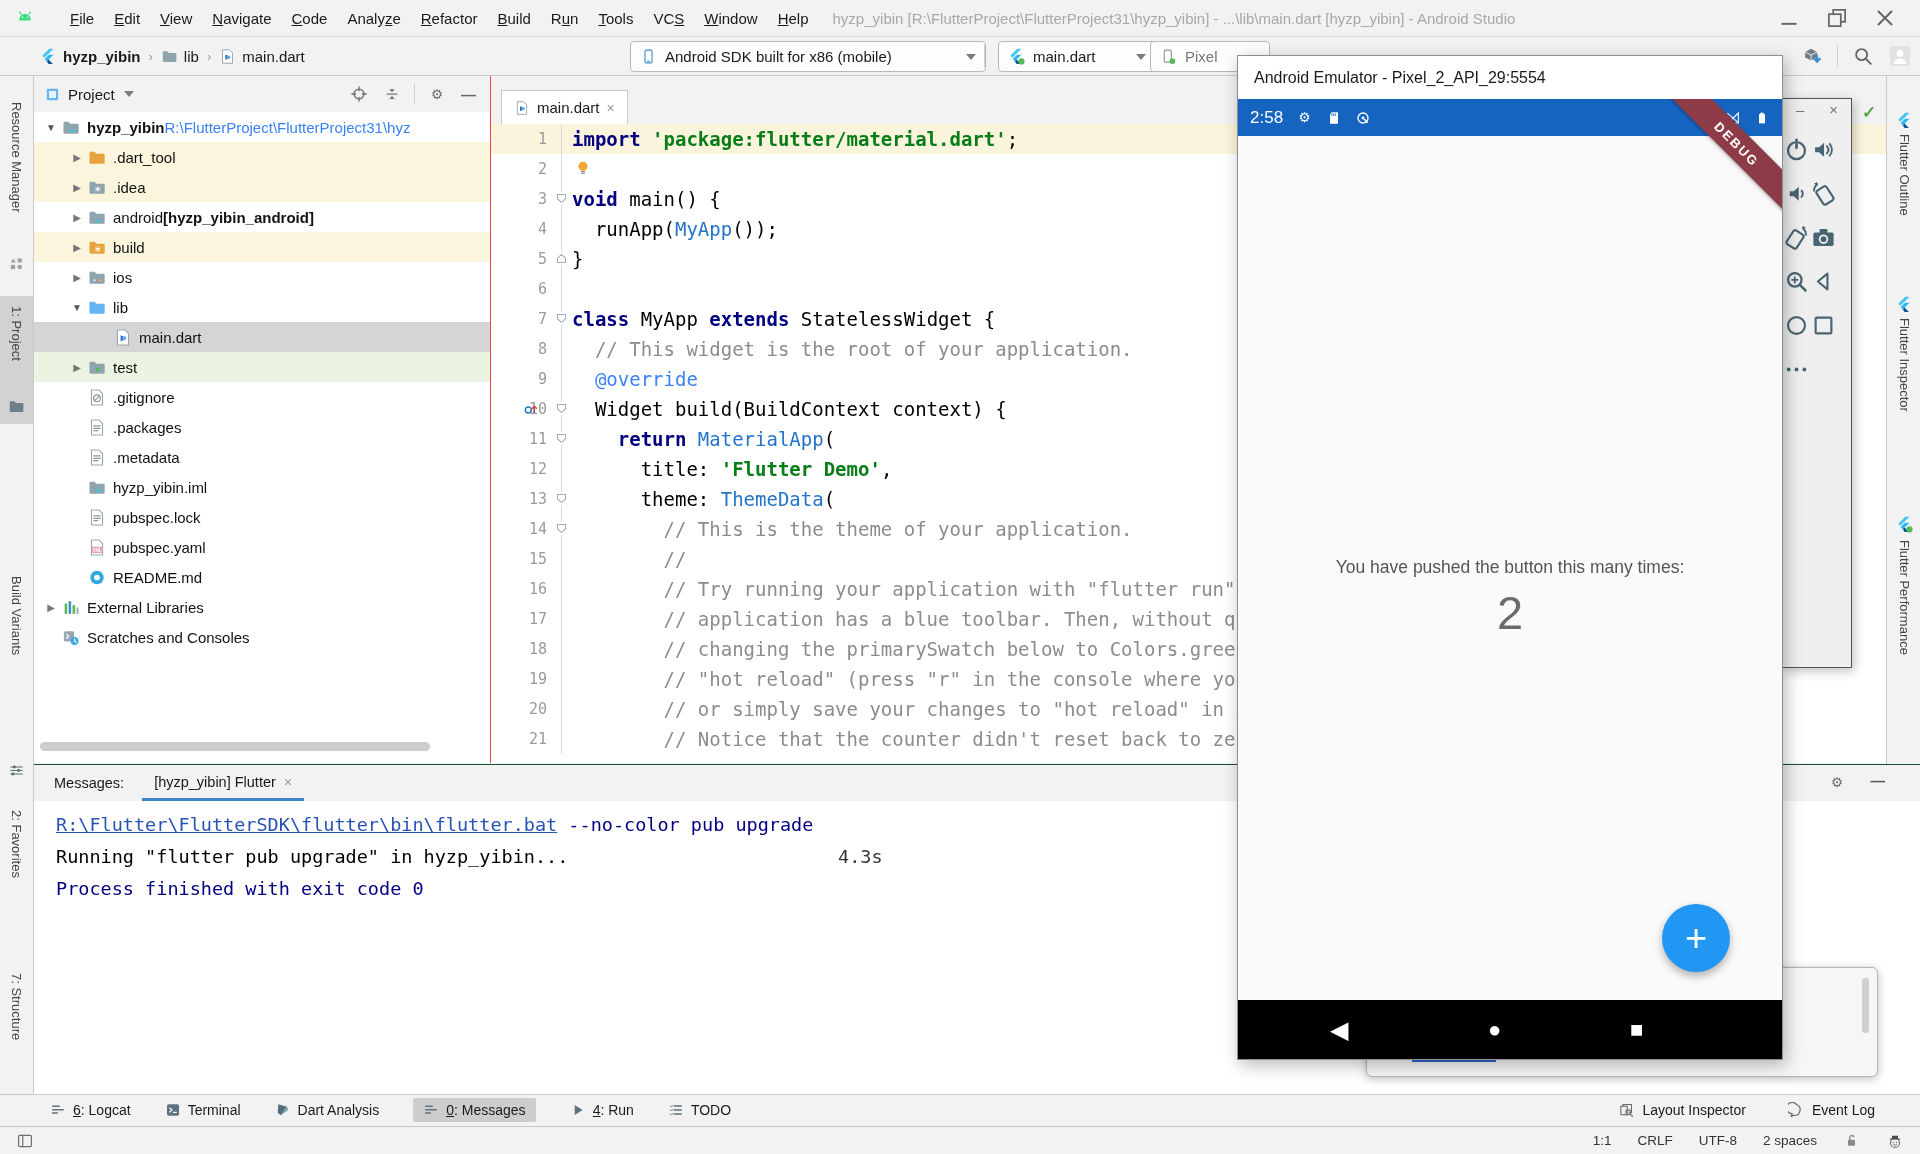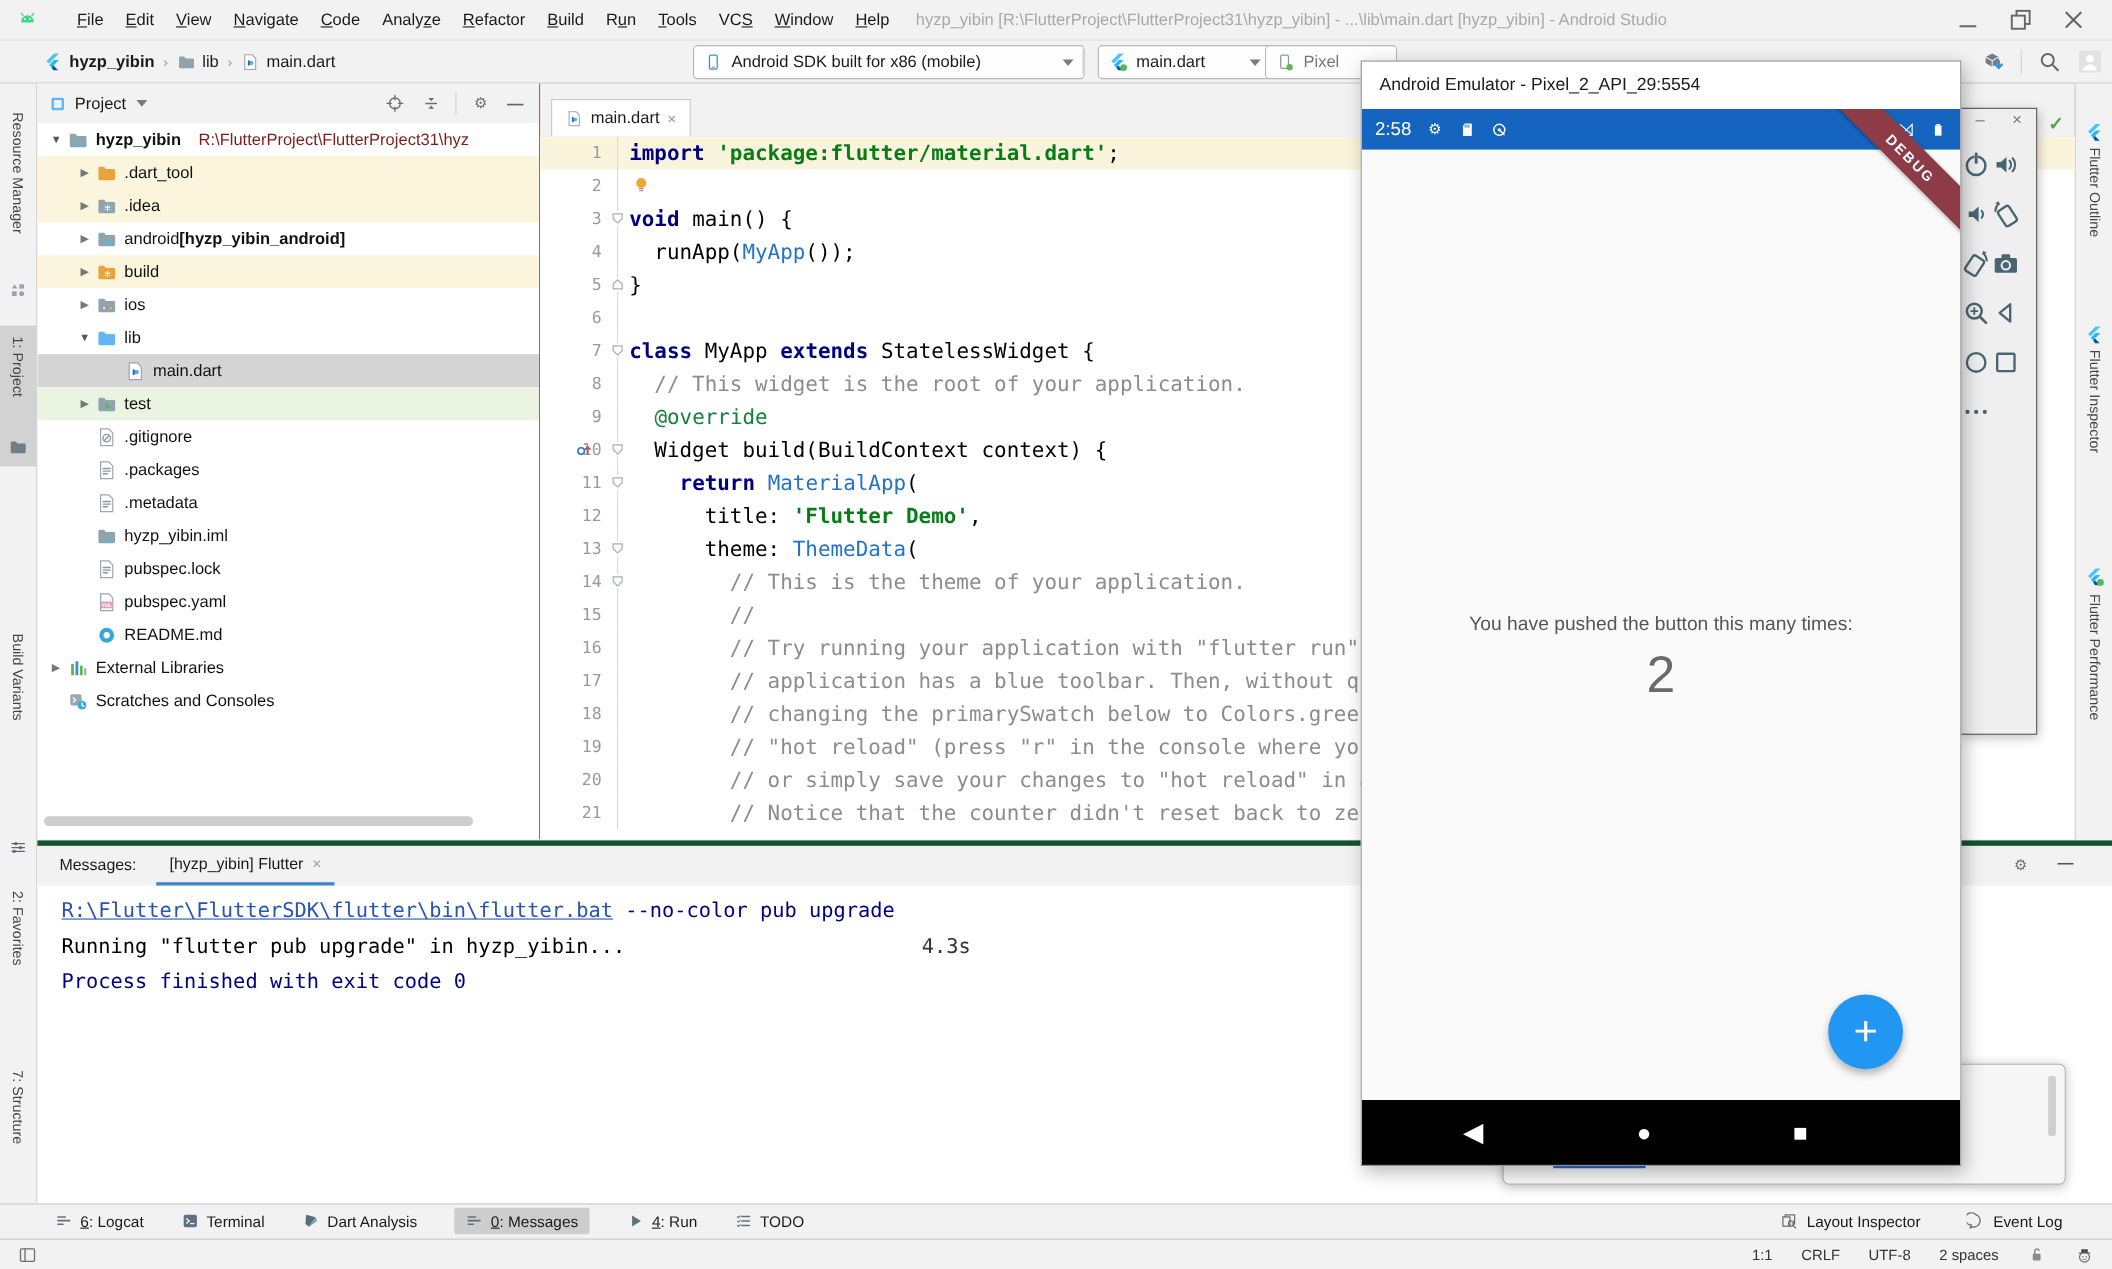--- a/index.html
+++ b/index.html
@@ -35,21 +35,21 @@
   #proj-header .spacer{flex:1}
   #tree{position:relative;font-size:15px}
   .trow{height:30px;display:flex;align-items:center;white-space:nowrap;cursor:default}
   .trow.bg-y{background:#faf5dc}
   .trow.bg-g{background:#ebf4e2}
   .trow.bg-sel{background:#d5d5d5}
   .chev{flex:0 0 20px;text-align:center;font-size:10px;color:#777}
   .tico{flex:0 0 20px;margin-right:6px}
   .tlabel{color:#111}
   .tbold{font-weight:bold}
-  .tpath{color:#7f1d1d;margin-left:16px}
+  .tpath{color:#3b82f6;margin-left:0}
   #proj-hscroll{position:absolute;left:6px;top:666px;width:390px;height:9px;background:#cdcdcd;border-radius:5px}
   
   #editor{left:491px;top:76px;width:1395px;height:687px}
   #tabbar{position:absolute;left:0;top:14px;width:100%;height:34px;border-bottom:1px solid #bdbdbd}
   .etab{display:inline-flex;align-items:center;gap:7px;height:33px;padding:0 12px;background:#fff;
         border:1px solid #c9c9c9;border-bottom:none;font-size:15px;margin-left:10px}
   .etab .close{color:#9a9a9a;font-size:14px}
   #code{position:absolute;left:0;top:48px;width:100%;height:639px;background:#fff;
         font-family:"DejaVu Sans Mono",monospace;font-size:19px;overflow:hidden}
   .crow{height:30px;display:flex;align-items:center;position:relative}
@@ -57,26 +57,26 @@
   .gut{flex:0 0 70px;align-self:stretch;display:flex;align-items:center;justify-content:flex-end;
        border-right:1px solid #d9d9d9;position:relative}
   .lnum{font-size:15px;color:#9a9a9a;padding-right:14px}
   .mk{position:absolute;right:-7px;top:8px;width:13px;height:13px;background:#fff}
   .ovr{position:absolute;right:22px;top:7px;width:16px;height:16px}
   .ctext{margin-left:10px;white-space:pre}
   .kw{color:#000080;font-weight:bold}
   .str{color:#067d17;font-weight:bold}
   .cls{color:#2373c8}
   .cm{color:#8c8c8c;}
-  .ann{color:#15803d}
+  .ann{color:#3b82f6}
   .pl{color:#000}
   #bulb{position:absolute;left:82px;top:3px;width:20px;height:22px}
   #edit-check{position:absolute;left:1371px;top:26px;color:#57a64a;font-size:17px;font-weight:bold}
   
-  #console{left:34px;top:764px;width:1886px;height:329px;background:#fff;border-top:5px solid #14532d}
+  #console{left:34px;top:764px;width:1886px;height:329px;background:#fff;border-top:1px solid #14532d}
   #con-header{height:36px;background:#f2f2f2;display:flex;align-items:center;padding-left:20px;font-size:14.5px;position:relative}
   #con-tab{display:flex;align-items:center;gap:8px;height:100%;padding:0 12px;margin-left:18px;
            border-bottom:3px solid #3e86c8;box-sizing:border-box}
   #con-tab .close{color:#9a9a9a}
   #con-gear{position:absolute;right:74px;top:8px}
   #con-min{position:absol ute;right:35px;top:8px}
   #con-min{position:absolute;right:35px;top:8px;color:#555;font-weight:bold}
   #con-body{position:relative;padding:8px 0 0 22px;font-family:"DejaVu Sans Mono",monospace;font-size:18.5px;line-height:32px;white-space:pre}
   .c-link{color:#2753b5;text-decoration:underline;cursor:pointer}
   .c-navy{color:#000080}

